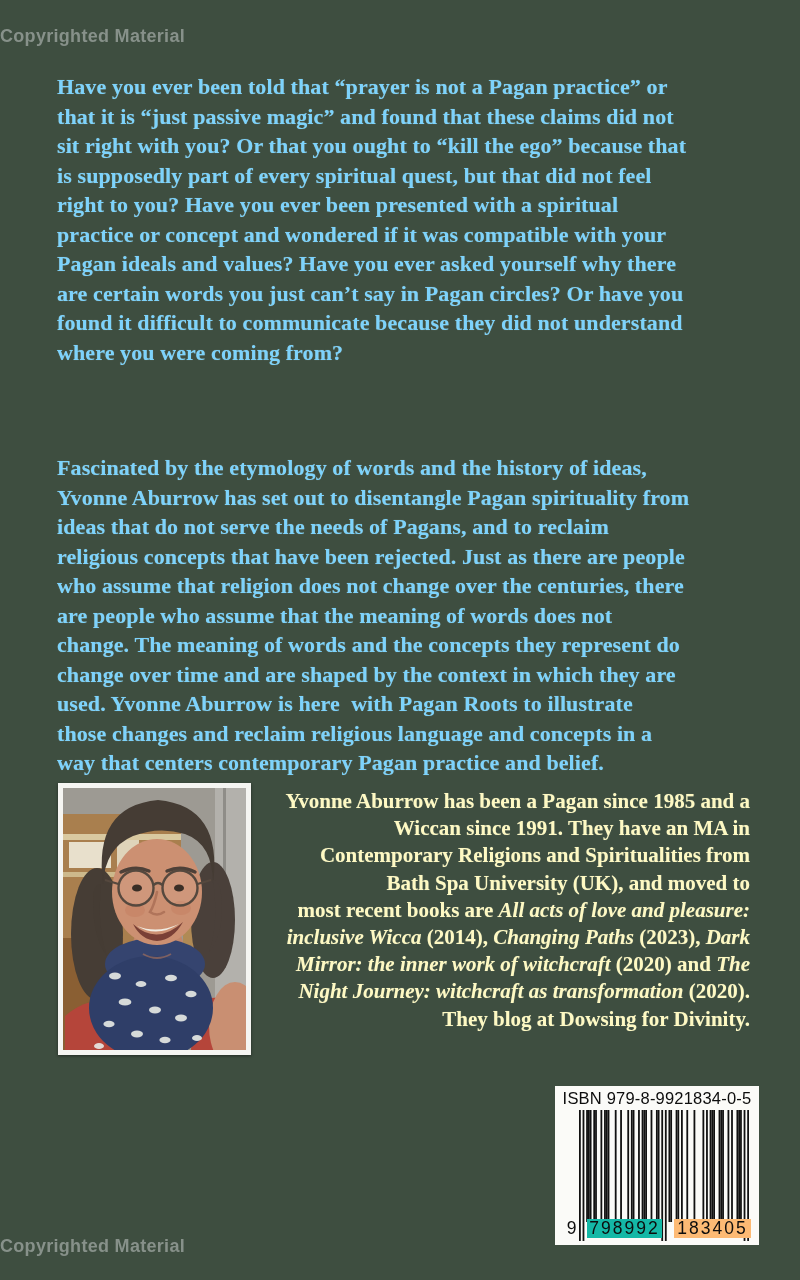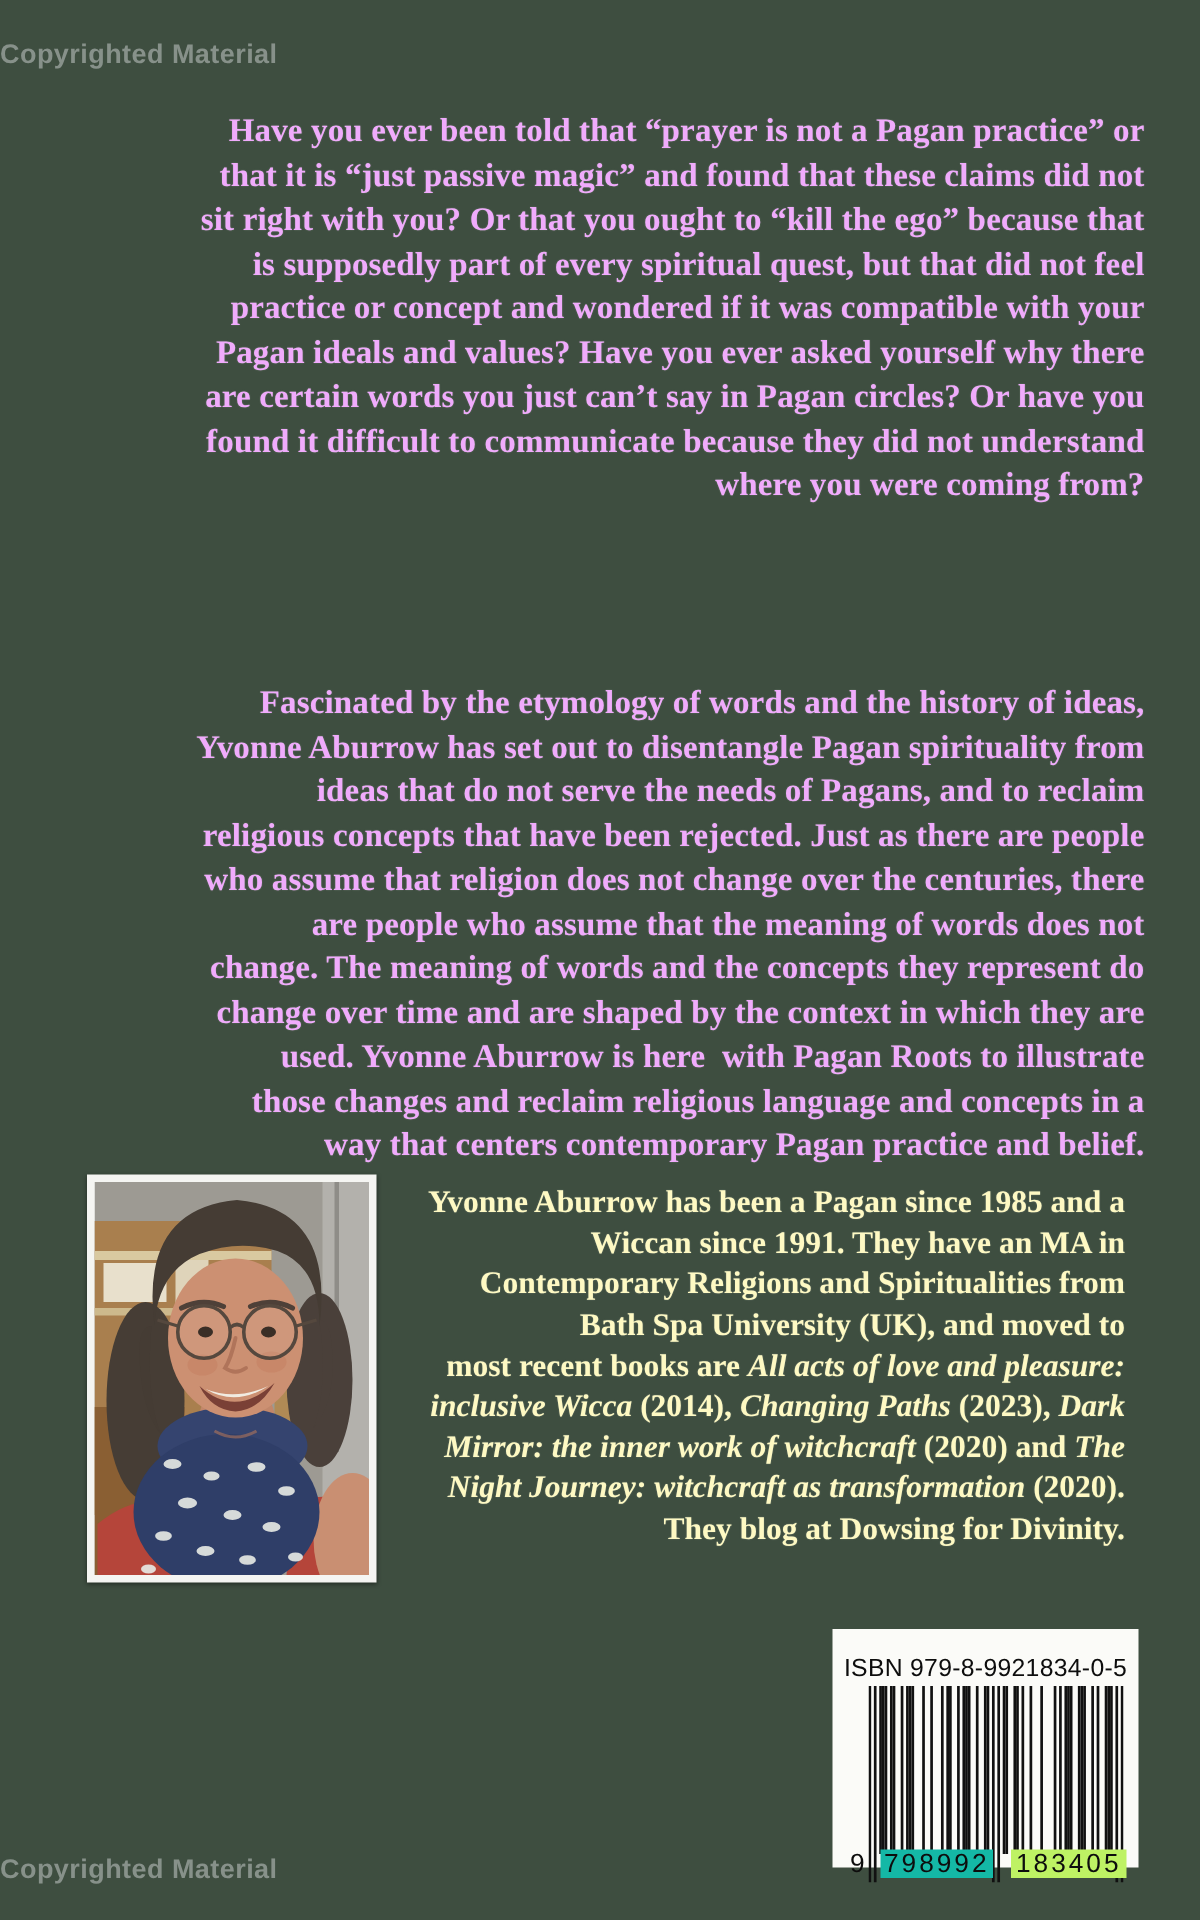--- a/index.html
+++ b/index.html
@@ -16,25 +16,24 @@
     font-family:"Liberation Sans", sans-serif;
     font-weight:700;font-size:18px;
     color:#87918a;
     letter-spacing:.3px;
   }
   #copyright-top{top:26px;}
   #copyright-bottom{top:1236px;}
 
   .blurb{
     position:absolute;left:57px;width:706px;
-    color:#f0abfc;
+    color:#7dd3fc;
     font-weight:700;font-size:22px;line-height:29.5px;
     letter-spacing:.1px;
     text-shadow:0 0 1px rgba(230,235,225,.35);
-    text-align:right;
   }
   #paragraph-1{top:72px;}
   #paragraph-2{top:409px;margin-top:44px;}
   .blurb .line{white-space:pre-wrap;}
 
   #author-photo{
     position:absolute;left:58px;top:783px;
     width:193px;height:272px;
     background:#f5f5f2;
     box-sizing:border-box;
@@ -51,21 +50,21 @@
     text-shadow:0 0 1px rgba(230,235,225,.35);
   }
   #author-bio .line{white-space:pre-wrap;}
   #author-bio .it{font-style:italic;}
 
   #barcode-box{
     position:absolute;left:555px;top:1086px;
     width:204px;height:159px;
     background:#fbfbf8;
     box-sizing:border-box;
-    padding-top:17px;
+    padding-top:3px;
   }
   #isbn-label{
     text-align:center;
     font-family:"Liberation Sans", sans-serif;
     font-size:16.5px;font-weight:400;
     color:#0d0d0d;
     letter-spacing:.2px;
     white-space:nowrap;
   }
   #bars-wrap{
@@ -76,32 +75,33 @@
   #ean-svg{position:absolute;left:14px;top:0;}
   .digit-group{
     position:absolute;bottom:3px;height:19px;
     font-family:"Liberation Sans", sans-serif;
     font-size:17.5px;font-weight:400;color:#0d0d0d;
     letter-spacing:2px;
     text-align:center;line-height:19px;
   }
   #digit-lead{left:0;width:13px;background:transparent;letter-spacing:0;}
   #digit-left{left:22px;width:75px;background:#14b8a6;}
-  #digit-right{left:109px;width:77px;background:#bef264;}
+  #digit-right{left:109px;width:77px;background:#fdba74;}
 </style>
 </head>
 <body style="background: rgb(62, 78, 64);">
 
 <div class="copyright" id="copyright-top">Copyrighted Material</div>
 
 <div class="blurb" id="paragraph-1">
     <div class="line">Have you ever been told that “prayer is not a Pagan practice” or</div>
     <div class="line">that it is “just passive magic” and found that these claims did not</div>
     <div class="line">sit right with you? Or that you ought to “kill the ego” because that</div>
     <div class="line">is supposedly part of every spiritual quest, but that did not feel</div>
+    <div class="line">right to you? Have you ever been presented with a spiritual</div>
     <div class="line">practice or concept and wondered if it was compatible with your</div>
     <div class="line">Pagan ideals and values? Have you ever asked yourself why there</div>
     <div class="line">are certain words you just can’t say in Pagan circles? Or have you</div>
     <div class="line">found it difficult to communicate because they did not understand</div>
     <div class="line">where you were coming from?</div>
   </div>
 
 <div class="blurb" id="paragraph-2">
     <div class="line">Fascinated by the etymology of words and the history of ideas,</div>
     <div class="line">Yvonne Aburrow has set out to disentangle Pagan spirituality from</div>

